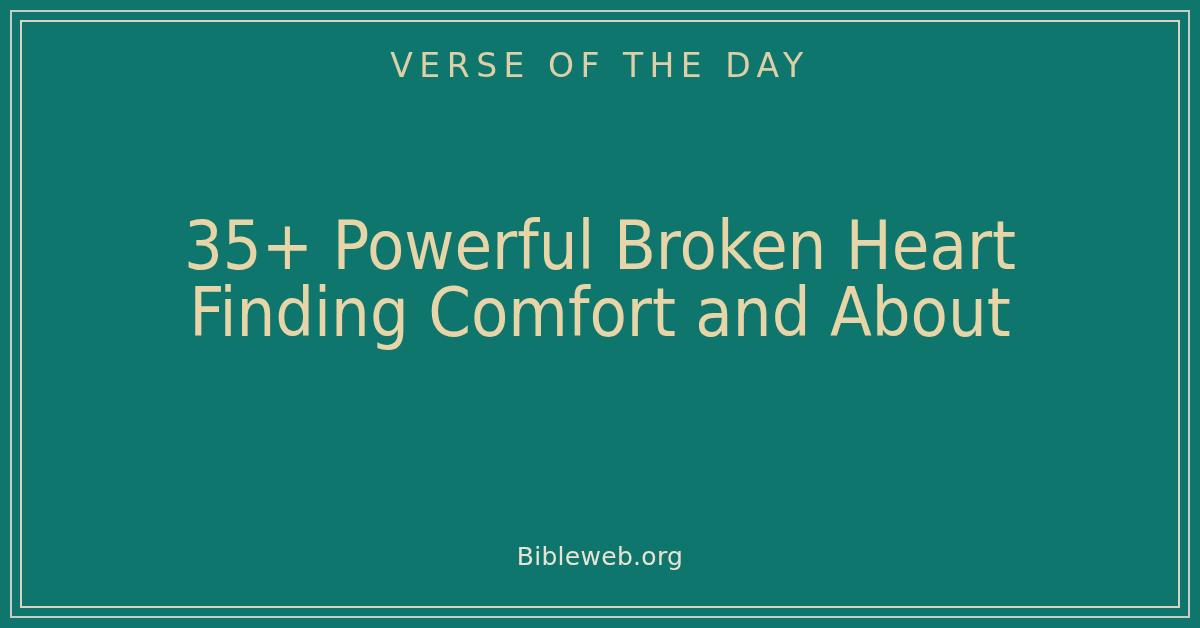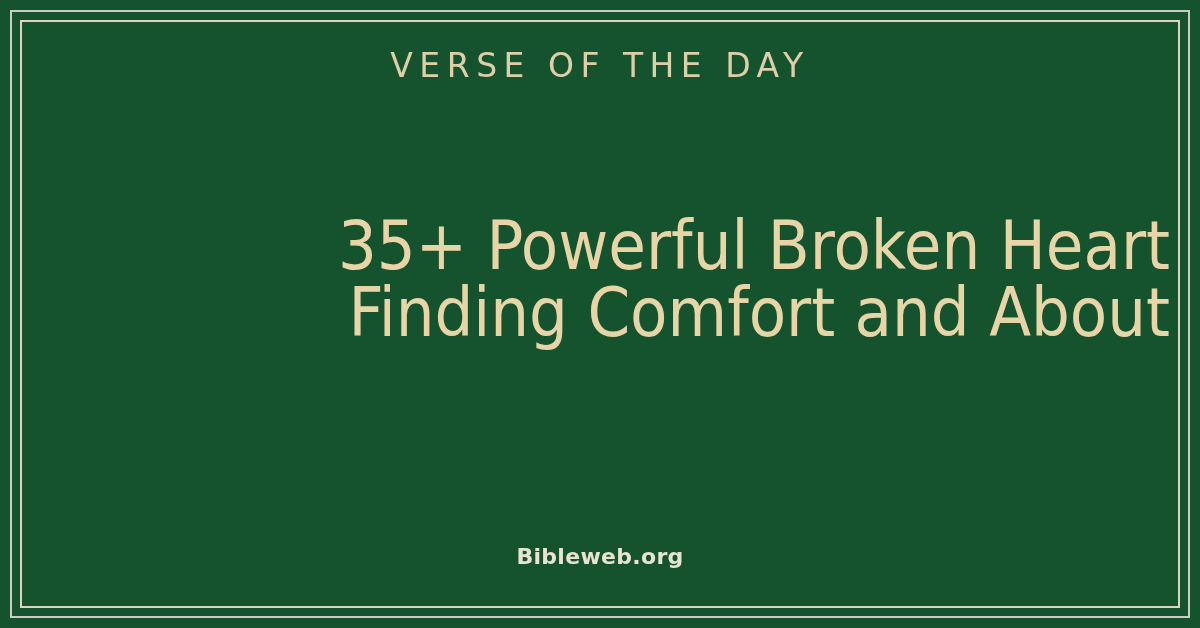--- a/index.html
+++ b/index.html
@@ -5,21 +5,21 @@
   html, body {
     margin: 0;
     padding: 0;
     background: #11182b;
   }
 
   .poster {
     position: relative;
     width: 1200px;
     height: 628px;
-    background: #14532d;
+    background: #0f766e;
     overflow: hidden;
     font-family: "DejaVu Sans", "Liberation Sans", sans-serif;
     -webkit-font-smoothing: antialiased;
   }
 
   
   .frame-outer {
     position: absolute;
     left: 10px;
     top: 10px;
@@ -61,21 +61,21 @@
     color: #ddd0a8;
     line-height: 40px;
     white-space: nowrap;
   }
 
   .headline {
     position: absolute;
     left: 0;
     right: 0;
     top: 182px;
-    text-align: right;
+    text-align: center;
     font-family: "DejaVu Sans Condensed", "DejaVu Sans", "Liberation Sans", sans-serif;
     font-stretch: condensed;
     font-size: 68px;
     font-weight: 400;
     line-height: 67px;
     letter-spacing: 0px;
     color: #e7d5a8;
   }
 
   .headline .hl-line {
@@ -83,22 +83,22 @@
     white-space: nowrap;
   }
 
   .footer {
     position: absolute;
     left: 0;
     right: 0;
     bottom: 26px;
     text-align: center;
     font-family: "DejaVu Sans", "Liberation Sans", sans-serif;
-    font-size: 22px;
-    font-weight: 700;
+    font-size: 25px;
+    font-weight: 400;
     letter-spacing: 0.3px;
     color: #e8e4d2;
     line-height: 30px;
     white-space: nowrap;
   }
 </style>
 </head>
 <body>
 
 <div class="poster">

